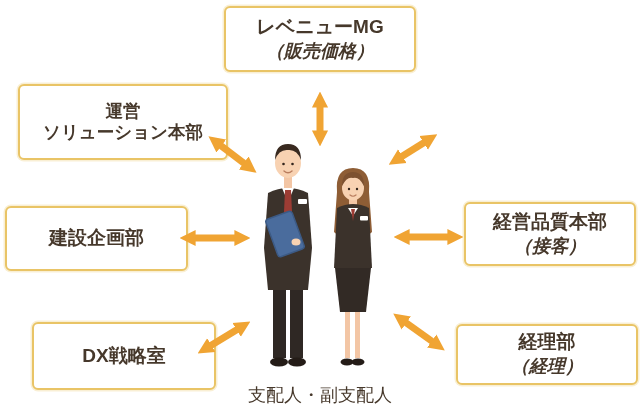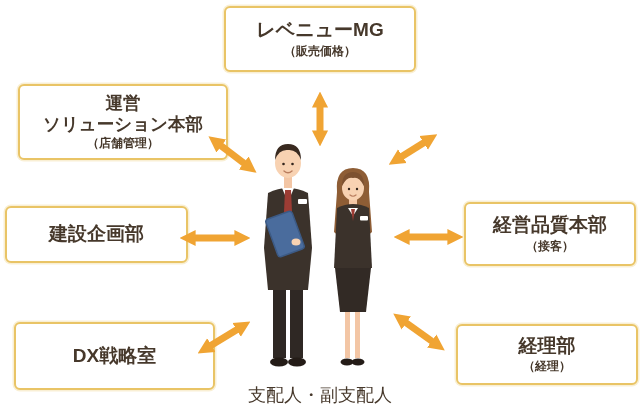--- a/index.html
+++ b/index.html
@@ -14,48 +14,47 @@
     overflow:hidden;font-family:"Liberation Sans","DejaVu Sans",sans-serif;color:var(--text);
   }
   .dept-box{
     position:absolute;box-sizing:border-box;background:#fff;
     border:2px solid var(--box-border);border-radius:6px;
     box-shadow:0 0 0 1.5px rgba(233,196,102,.28);
     display:flex;flex-direction:column;justify-content:center;align-items:center;
     text-align:center;padding:4px 6px;
   }
   .dept-title{font-weight:700;font-size:19px;line-height:1.18;white-space:pre-line;letter-spacing:0;}
-  .dept-sub{font-weight:700;font-size:12px;line-height:1.25;margin-top:2px;}
+  .dept-sub{font-weight:700;font-size:18px;line-height:1.25;margin-top:2px;font-style:italic;}
   .pos-tc{left:224px;top:6px;width:192px;height:66px;}
   .pos-tl{left:18px;top:84px;width:210px;height:76px;}
   .pos-tl .dept-title{font-size:17.5px;}
   .pos-tr{left:446px;top:89px;width:184px;height:66px;}
-  .pos-ml{left:5px;top:206px;width:183px;height:57px;}
+  .pos-ml{left:5px;top:206px;width:183px;height:65px;}
   .pos-mr{left:464px;top:202px;width:172px;height:64px;}
-  .pos-bl{left:14px;top:322px;width:201px;height:68px;}
+  .pos-bl{left:32px;top:322px;width:184px;height:68px;}
   .pos-br{left:456px;top:324px;width:182px;height:61px;}
   .center-label{
     position:absolute;left:210px;top:383px;width:220px;text-align:center;
     font-weight:400;font-size:18px;color:var(--text);
   }
   .layer{position:absolute;left:0;top:0;}
 </style>
 </head>
 <body>
 
 <div class="canvas">
 
   <div class="dept-box pos-tc">
     <div class="dept-title">レベニューMG</div>
     <div class="dept-sub">（販売価格）</div>
   </div>
   <div class="dept-box pos-tl">
     <div class="dept-title">運営
 ソリューション本部</div>
-    <div class="dept-sub">（店舗管理）</div>
   </div>
   <div class="dept-box pos-ml">
     <div class="dept-title">建設企画部</div>
   </div>
   <div class="dept-box pos-mr">
     <div class="dept-title">経営品質本部</div>
     <div class="dept-sub">（接客）</div>
   </div>
   <div class="dept-box pos-bl">
     <div class="dept-title">DX戦略室</div>

